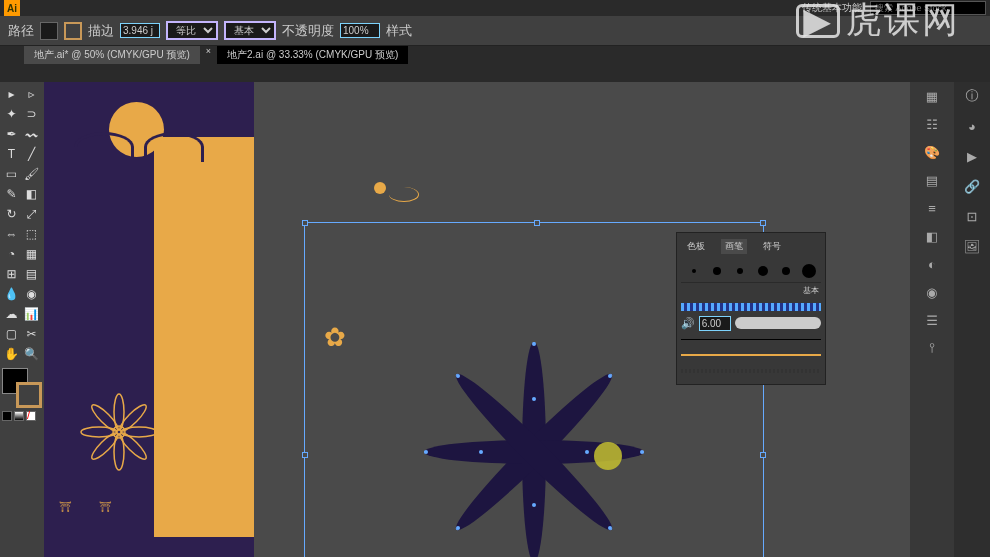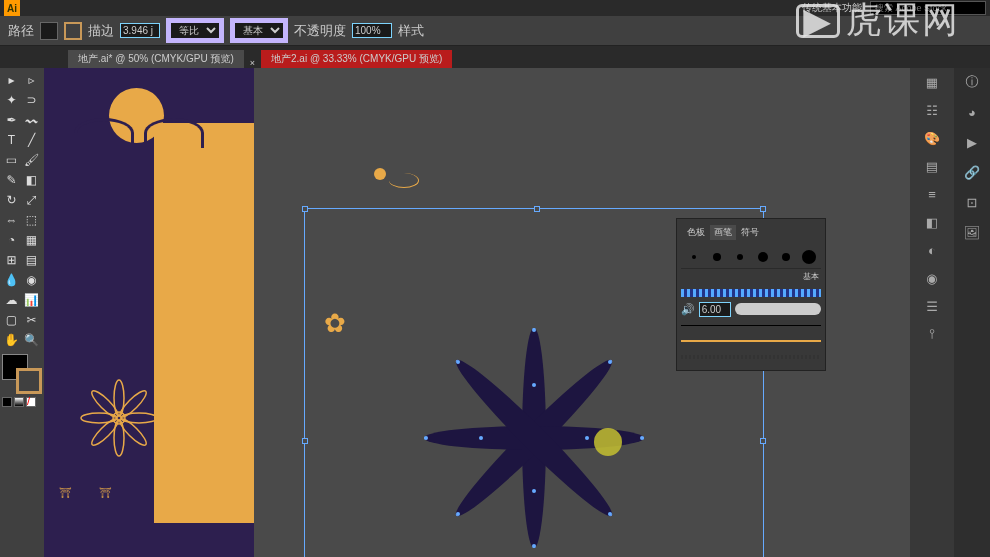--- a/index.html
+++ b/index.html
@@ -7,23 +7,23 @@
 .top-bar{height:16px;background:#2a2a2a;display:flex;align-items:center;padding:0 4px}
 .ai-logo{width:16px;height:16px;background:#ff9a00;color:#330;font-weight:bold;font-size:10px;display:flex;align-items:center;justify-content:center;margin-right:8px}
 .menu{display:flex;gap:12px;font-size:11px}
 .menu span{cursor:pointer}
 .top-right{margin-left:auto;display:flex;gap:8px;align-items:center;font-size:10px}
 .search-box{background:#000000;border:1px solid #555;padding:1px 4px;font-size:9px;color:#888;width:116px}
 .options-bar{height:30px;background:#404040;display:flex;align-items:center;padding:0 8px;gap:6px;border-bottom:1px solid #222}
 .opt-item{display:flex;align-items:center;gap:2px;font-size:13px}
 .opt-swatch{width:18px;height:18px;background:#1a1a1a;border:1px solid #666}
 .opt-input{background:#1a1a1a;border:1px solid #7dd3fc;color:#ccc;width:40px;padding:1px 2px;font-size:10px}
-.opt-select{background:#1a1a1a;border:5px solid #c4b5fd;color:#ccc;padding:1px 4px;font-size:10px}
-.tabs{height:22px;background:#2a2a2a;display:flex;align-items:flex-end;padding-left:68px;gap:2px}
-.tab{padding:2px 10px;font-size:10px;background:#b91c1c;cursor:pointer}
+.opt-select{background:#1a1a1a;border:2px solid #c4b5fd;color:#ccc;padding:1px 4px;font-size:10px}
+.tabs{height:36px;background:#2a2a2a;display:flex;align-items:flex-start;padding-left:24px;gap:2px}
+.tab{padding:2px 10px;font-size:10px;background:#000000;cursor:pointer}
 .tab.active{background:#4a4a4a}
 .main{display:flex;height:491px}
 .toolbox{width:44px;background:#404040;display:flex;flex-wrap:wrap;padding:2px;gap:1px;align-content:flex-start}
 .tool{width:19px;height:19px;display:flex;align-items:center;justify-content:center;cursor:pointer;color:#ddd;font-size:12px}
 .fill-stroke{width:40px;height:40px;position:relative;margin-top:4px}
 .fill-sw{width:26px;height:26px;background:#000;border:1px solid #888;position:absolute;top:0;left:0}
 .stroke-sw{width:26px;height:26px;border:3px solid #c89858;background:#404040;position:absolute;bottom:0;right:0}
 .mini-sw{display:flex;gap:2px;margin-top:2px}
 .mini-sw div{width:10px;height:10px;border:1px solid #666}
 .canvas-area{flex:1;background:#4a4a4a;position:relative;overflow:hidden}
@@ -40,21 +40,21 @@
 .sel-handle{width:6px;height:6px;background:#4a4a4a;border:1px solid #6af;position:absolute}
 .star-flower{position:absolute;left:230px;top:310px;transform:translate(-50%,-50%)}
 .petal{position:absolute;width:50px;height:220px;left:-25px;top:-110px;transform-origin:50% 50%}
 .petal-shape{width:100%;height:100%;background:#1d1540;border:1px solid #7af;clip-path:ellipse(24% 50% at 50% 50%)}
 .anchor{width:4px;height:4px;background:#6af;position:absolute;border-radius:50%}
 .cursor-hl{position:absolute;width:28px;height:28px;background:#c4c030;border-radius:50%;left:290px;top:300px;opacity:.85}
 .small-flower{position:absolute;left:20px;top:180px;color:#e8a948;font-size:26px}
 .small-dot{position:absolute;left:70px;top:40px;width:12px;height:12px;background:#e8a948;border-radius:50%}
 .swoosh{position:absolute;left:85px;top:45px;width:30px;height:15px;border:1.5px solid #e8a948;border-radius:50%;border-top:none;border-left:none}
 .brush-panel{position:absolute;right:84px;top:150px;width:150px;background:#383838;border:1px solid #222;padding:4px}
-.panel-tabs{display:flex;gap:1px;font-size:9px;margin-bottom:4px;padding:2px}
+.panel-tabs{display:flex;gap:12px;font-size:9px;margin-bottom:4px;padding:2px}
 .panel-tabs span{padding:1px 4px;cursor:pointer}
 .panel-tabs .act{background:#4a4a4a}
 .brush-row{display:flex;gap:2px;padding:2px;border-bottom:1px solid #2a2a2a}
 .brush-sample{height:18px;flex:1;display:flex;align-items:center;justify-content:center}
 .brush-dot{width:10px;height:10px;background:#000;border-radius:50%}
 .brush-line{height:2px;background:#000;width:100%}
 .brush-thick{height:12px;background:#ccc;width:100%;border-radius:6px}
 .brush-label{font-size:8px;text-align:right;padding:2px}
 .brush-strip{height:14px;margin:2px 0;display:flex;align-items:center}
 .right-dock{width:44px;background:#383838;display:flex;flex-direction:column;align-items:center;padding-top:4px;gap:8px}

